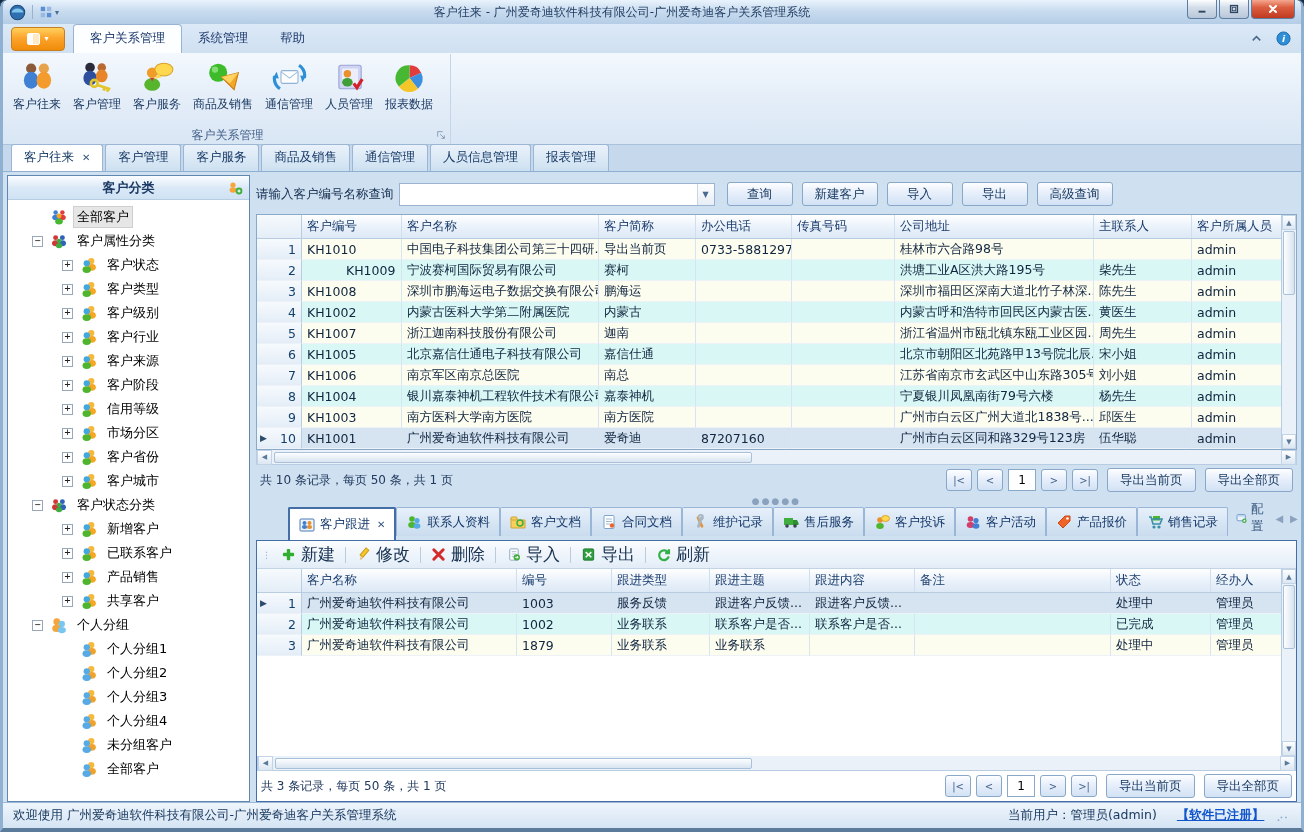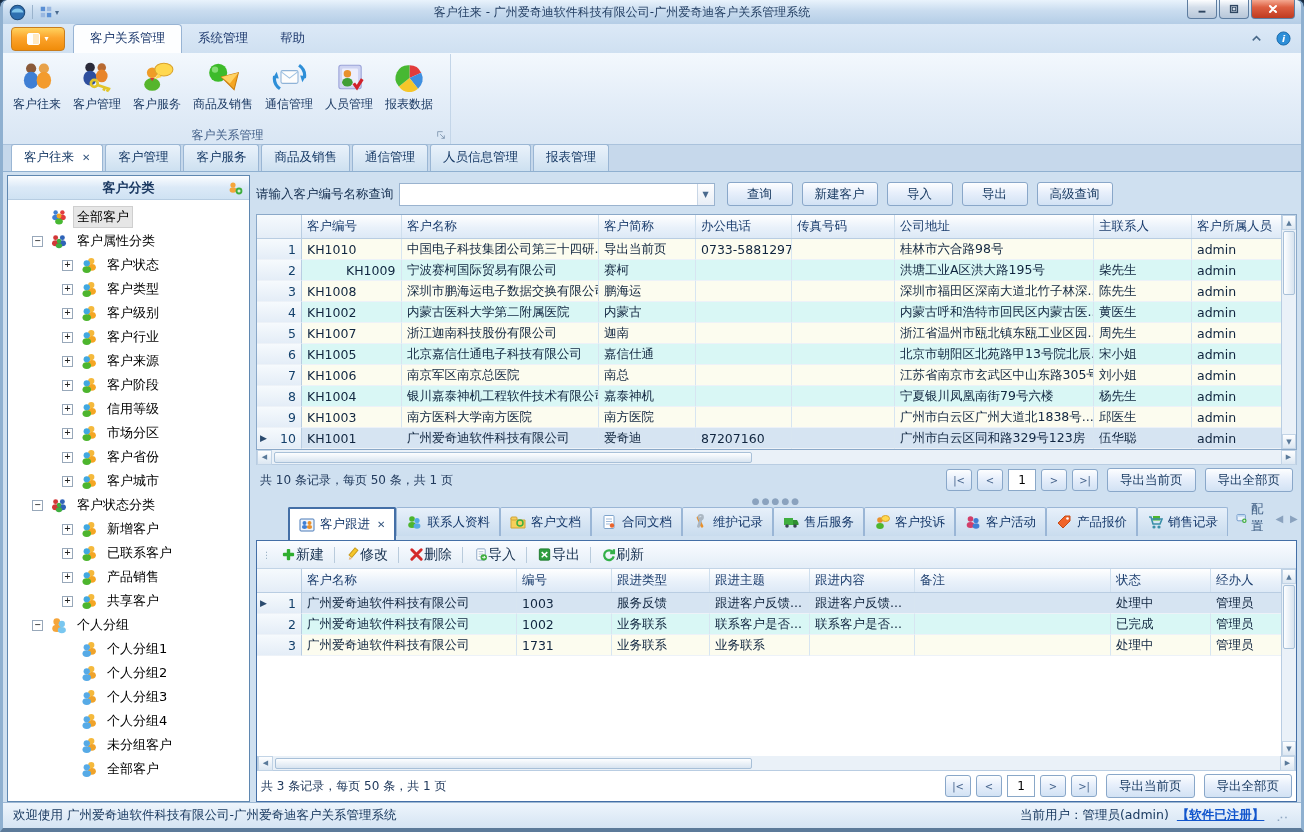--- a/index.html
+++ b/index.html
@@ -92,31 +92,31 @@
 .dtab2 .ic{width:16px;height:16px;}
 .dtab2.active{background:#fff;border:2px solid #446fa6;border-bottom:0;height:33px;}
 .dtab2 .x{font-size:10px;color:#35567e;font-weight:bold;margin-left:2px;}
 .dtabs-right{margin-left:auto;display:flex;align-items:center;gap:7px;padding:0 8px 5px;}
 .cfg{display:flex;align-items:center;gap:4px;font-size:12.5px;color:#3a5a80;}
 .cfg .ic{width:16px;height:16px;}
 .arr{font-size:10px;color:#8aa2be;}
 .dpanel{flex:1;border:1px solid #446fa6;background:#fff;display:flex;flex-direction:column;min-height:0;}
 .toolbar{height:28px;background:linear-gradient(#fafcff,#e3edf7);border-bottom:1px solid #c2d4e6;display:flex;align-items:center;padding:0 4px;flex:none;}
 .grip{color:#9ab0c6;font-size:9px;margin:0 4px 0 1px;letter-spacing:-1px;}
-.tbtn{display:flex;align-items:center;font-size:14px;color:#16304f;padding:2px 7px;border-radius:2px;}
+.tbtn{display:flex;align-items:center;gap:5px;font-size:17px;color:#16304f;padding:2px 7px;border-radius:2px;}
 .tbtn .ic{width:15px;height:15px;}
 .tsep{width:1px;height:16px;background:#b9cbdc;margin:0 3px;}
 .tablewrap2{flex:1;display:flex;min-height:0;}
 .grid2{flex:1;min-width:0;display:flex;flex-direction:column;overflow:hidden;}
 .filler{flex:1;background:#fff;}
 .pagerrow2{height:30px;display:flex;align-items:center;padding:0 4px;font-size:12px;color:#20395c;flex:none;}
 
 .statusbar{height:26px;background:linear-gradient(#eef5fc,#d5e4f3);border-top:1px solid #9db8d4;display:flex;align-items:center;padding:0 10px;font-size:12.5px;color:#1a3a60;flex:none;}
 .welcome{flex:1;white-space:nowrap;}
-.user{margin-right:8px;white-space:nowrap;}
+.user{margin-right:20px;white-space:nowrap;}
 .reg{color:#1155cc;text-decoration:underline;font-weight:bold;margin-right:12px;white-space:nowrap;}
 .date{margin-right:14px;white-space:nowrap;}
 .sgrip{color:#8ea6c0;font-size:10px;}
 </style>
 </head>
 <body>
 
 <div class="win">
 
   <div class="titlebar">
@@ -908,21 +908,21 @@
                     <div class="td" style="width: 98px;">业务联系</div>
                     <div class="td" style="width: 100px;">联系客户是否...</div>
                     <div class="td" style="width: 105px;">联系客户是否...</div>
                     <div class="td" style="width: 196px;"></div>
                     <div class="td" style="width: 100px;">已完成</div>
                     <div class="td" style="flex: 1 1 0%; border-right: 0px;">管理员</div>
                   </div>
                   <div class="tr odd">
                     <div class="td rownum" style="width: 45px;">3</div>
                     <div class="td" style="width: 215px;">广州爱奇迪软件科技有限公司</div>
-                    <div class="td" style="width: 95px;">1731</div>
+                    <div class="td" style="width: 95px;">1879</div>
                     <div class="td" style="width: 98px;">业务联系</div>
                     <div class="td" style="width: 100px;">业务联系</div>
                     <div class="td" style="width: 105px;"></div>
                     <div class="td" style="width: 196px;"></div>
                     <div class="td" style="width: 100px;">处理中</div>
                     <div class="td" style="flex: 1 1 0%; border-right: 0px;">管理员</div>
                   </div>
                 </div>
               <div class="filler"></div>
             </div>

